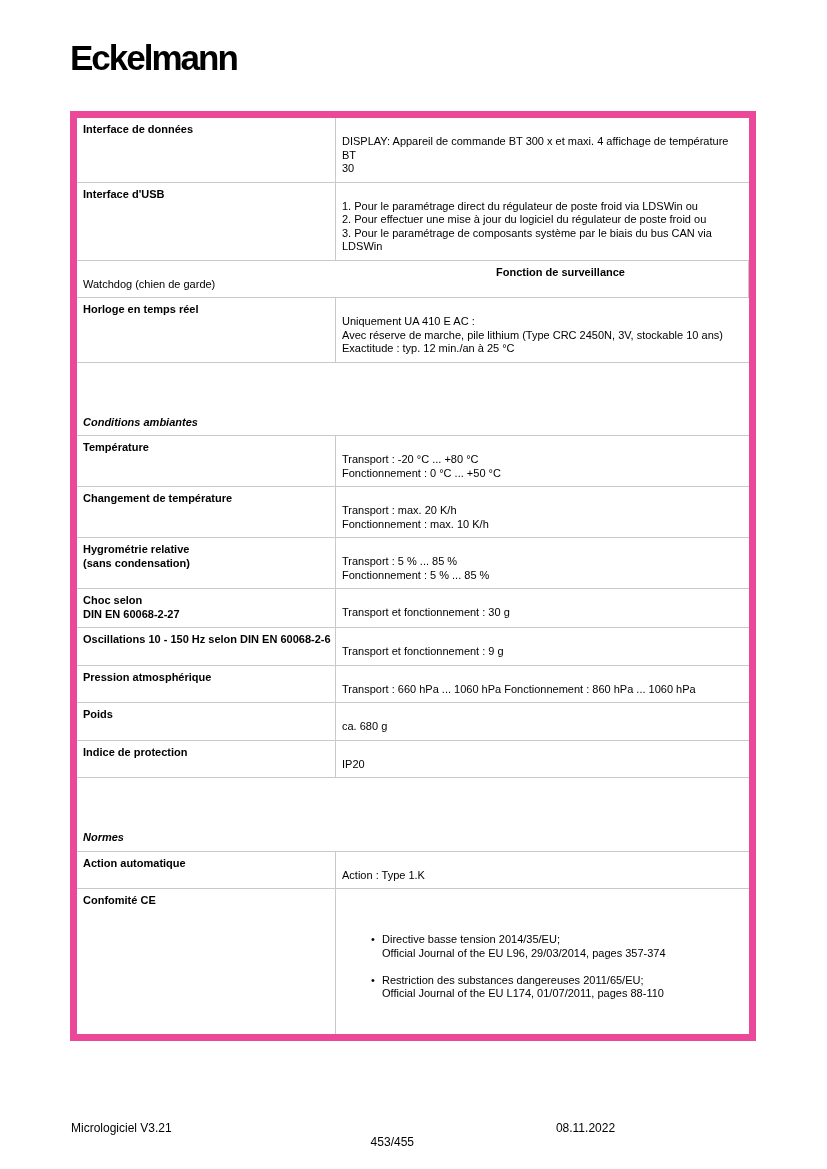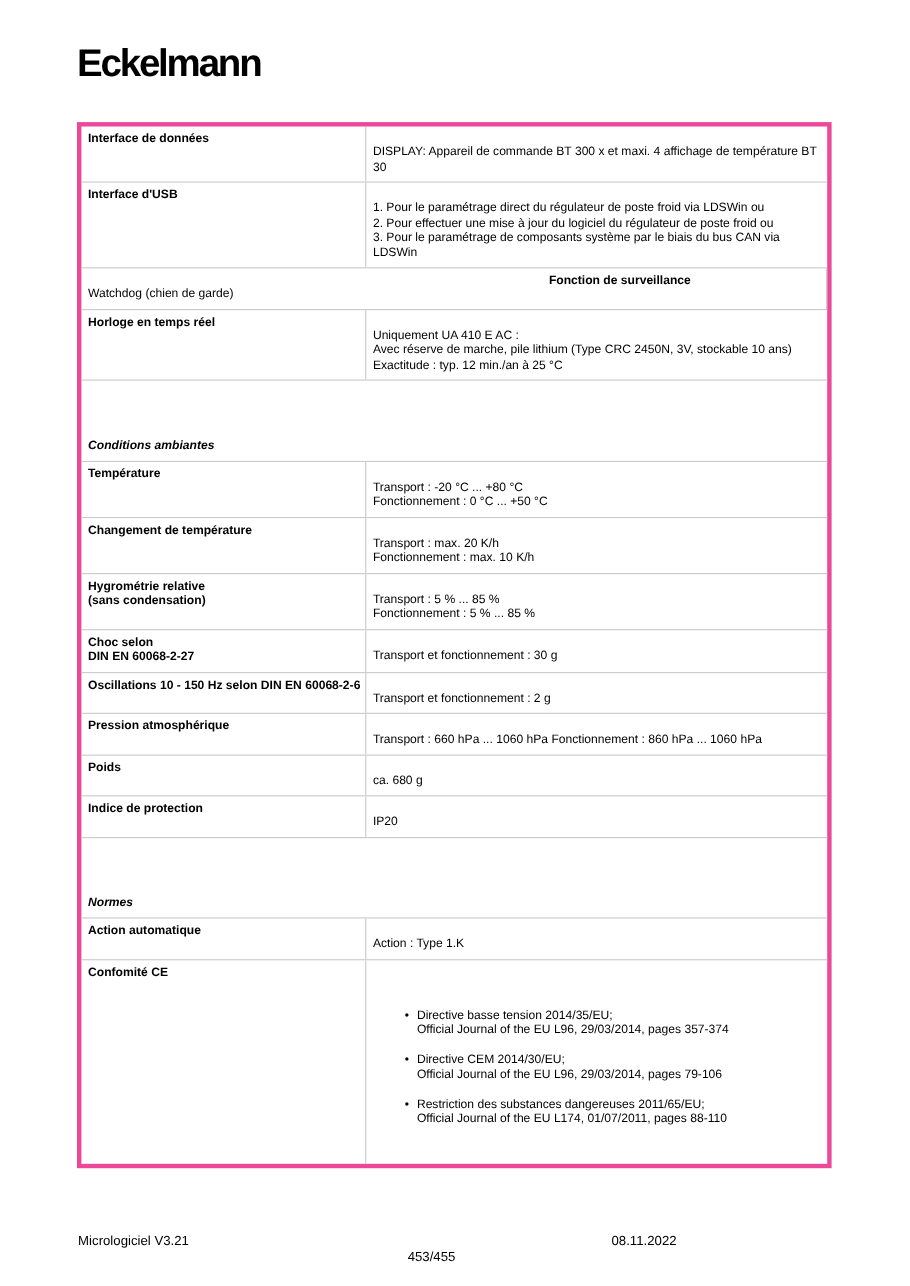--- a/index.html
+++ b/index.html
@@ -17,21 +17,21 @@
     font-size: 35px;
     font-weight: 700;
     letter-spacing: -2px;
     color: #000000;
   }
   .spec-table {
     position: absolute;
     left: 70px; top: 111px;
     width: 686px;
     box-sizing: border-box;
-    border: 4px solid #ec4899;
+    border: 7px solid #ec4899;
   }
   .trow { display: flex; border-bottom: 1px solid #c9c9c9; }
   .trow:last-child { border-bottom: none; }
   .cell {
     box-sizing: border-box;
     padding: 5px 7px 6px 6px;
     font-size: 11px;
     line-height: 13.5px;
     white-space: pre-line;
   }
@@ -129,21 +129,21 @@
   </div>
 
   <div class="trow">
     <div class="cell label">Choc selon
 DIN EN 60068-2-27</div>
     <div class="cell value">Transport et fonctionnement : 30 g</div>
   </div>
 
   <div class="trow">
     <div class="cell label">Oscillations 10 - 150 Hz selon DIN EN 60068-2-6</div>
-    <div class="cell value">Transport et fonctionnement : 2 g</div>
+    <div class="cell value">Transport et fonctionnement : 9 g</div>
   </div>
 
   <div class="trow">
     <div class="cell label">Pression atmosphérique</div>
     <div class="cell value">Transport : 660 hPa ... 1060 hPa Fonctionnement : 860 hPa ... 1060 hPa</div>
   </div>
 
   <div class="trow">
     <div class="cell label">Poids</div>
     <div class="cell value">ca. 680 g</div>
@@ -162,22 +162,20 @@
     <div class="cell label">Action automatique</div>
     <div class="cell value">Action : Type 1.K</div>
   </div>
 
   <div class="trow">
     <div class="cell label">Confomité CE</div>
     <div class="cell value">
       <ul>
         <li>Directive basse tension 2014/35/EU;
 Official Journal of the EU L96, 29/03/2014, pages 357-374</li>
-        <li>Directive CEM 2014/30/EU;
-Official Journal of the EU L96, 29/03/2014, pages 79-106</li>
         <li>Restriction des substances dangereuses 2011/65/EU;
 Official Journal of the EU L174, 01/07/2011, pages 88-110</li>
       </ul>
     </div>
   </div>
 
 </div>
 
 <div class="footer">
   <span class="f-left">Micrologiciel V3.21</span>

